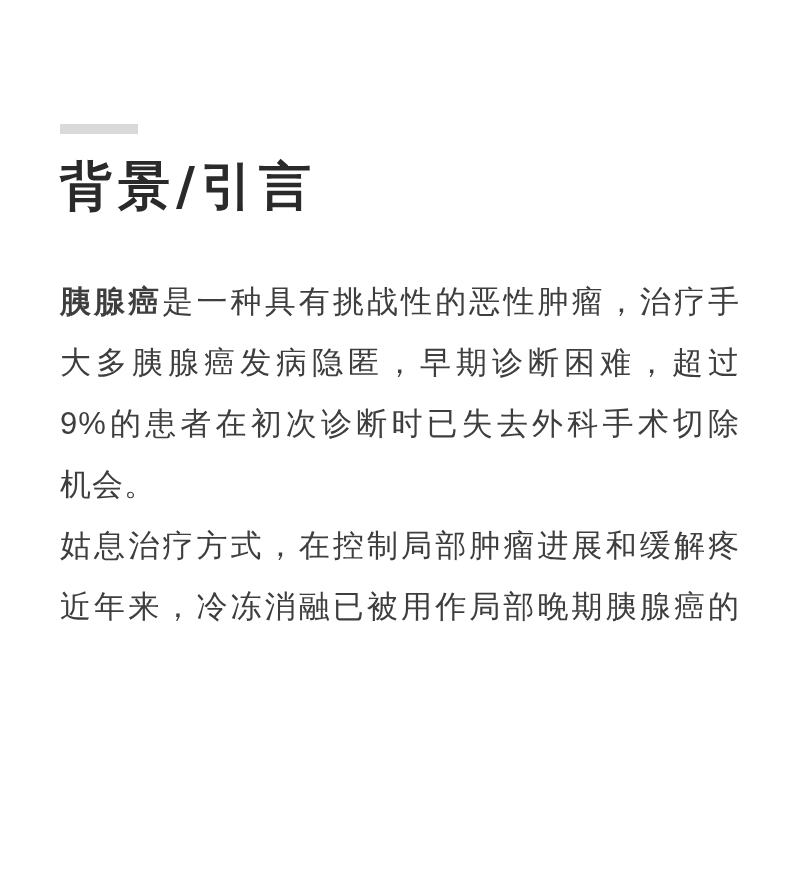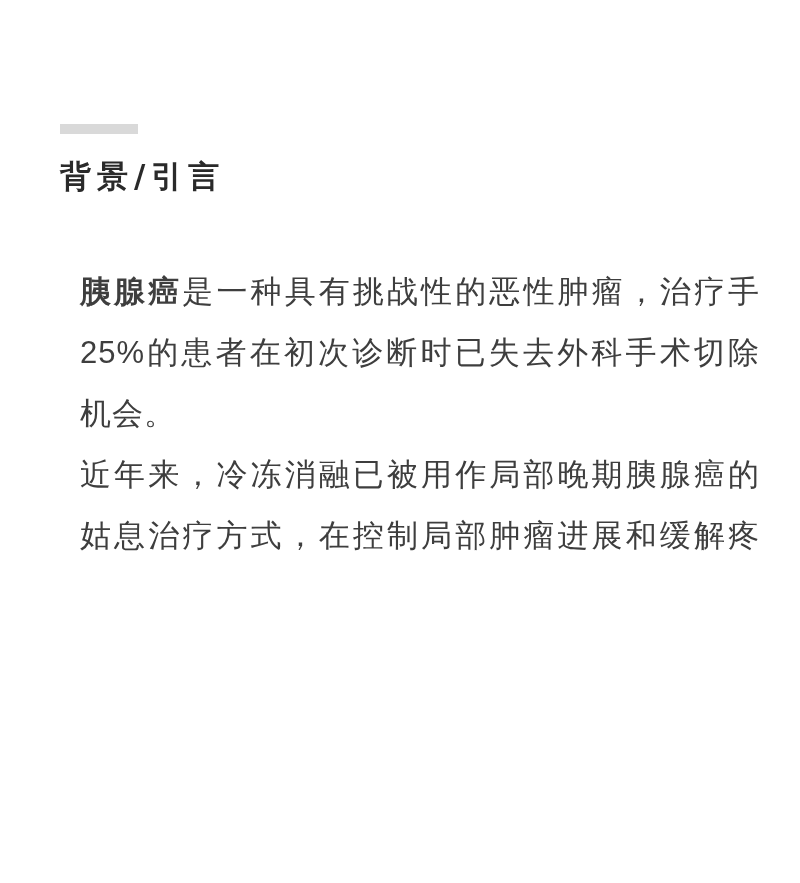--- a/index.html
+++ b/index.html
@@ -16,34 +16,33 @@
     padding: 0 60px;
     background: #ffffff;
   }
   .accent-bar {
     margin-top: 124px;
     width: 78px;
     height: 10px;
     background: #d9d9d9;
   }
   .title {
-    margin-top: 16px;
+    margin-top: 26px;
     font-family: "DejaVu Serif", "Liberation Serif", serif;
     font-weight: 700;
-    font-size: 31px;
+    font-size: 52px;
     line-height: 52px;
     letter-spacing: 6px;
     color: #2a2a2a;
   }
   .content {
     margin-top: 59px;
     width: 680px;
     color: #3e3e3e;
     font-size: 31px;
-    margin-left: 20px;
   }
   .para { margin: 0; }
   .line {
     height: 61px;
     line-height: 61px;
     letter-spacing: 1px;
     white-space: nowrap;
     text-align: justify;
     text-align-last: justify;
     -moz-text-align-last: justify;
@@ -63,23 +62,24 @@
 
   <h1 class="title">背景/引言</h1>
 
   <div class="content">
 
     <p class="para">
       <span class="line" style="display: block;"><span class="lead-bold">胰腺癌</span><span>是一种具有挑战性的恶性肿瘤，治疗手</span></span>
     </p>
 
     <p class="para">
-      <span class="line" style="display: block;">25%的患者在初次诊断时已失去外科手术切除</span>
+      <span class="line" style="display: block;">大多胰腺癌发病隐匿，早期诊断困难，超过</span>
+      <span class="line" style="display: block;">9%的患者在初次诊断时已失去外科手术切除</span>
       <span class="line last" style="display: block;">机会。</span>
     </p>
 
     <p class="para">
+      <span class="line" style="display: block;">姑息治疗方式，在控制局部肿瘤进展和缓解疼</span>
       <span class="line" style="display: block;">近年来，冷冻消融已被用作局部晚期胰腺癌的</span>
-      <span class="line" style="display: block;">姑息治疗方式，在控制局部肿瘤进展和缓解疼</span>
     </p>
 
   </div>
 </div>
 
 </body></html>

